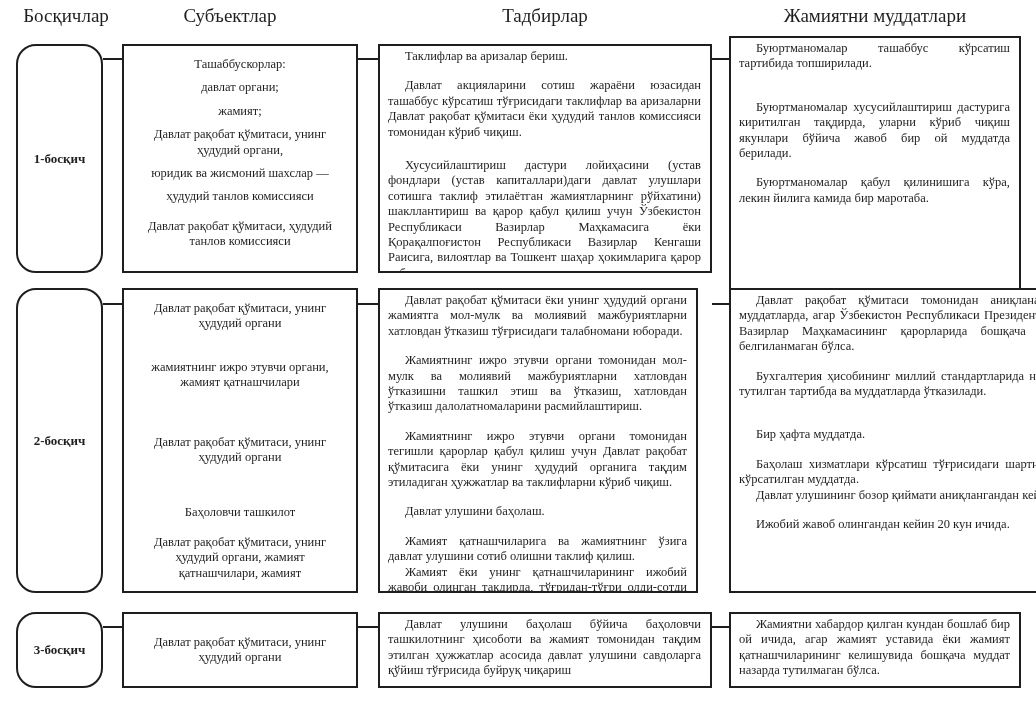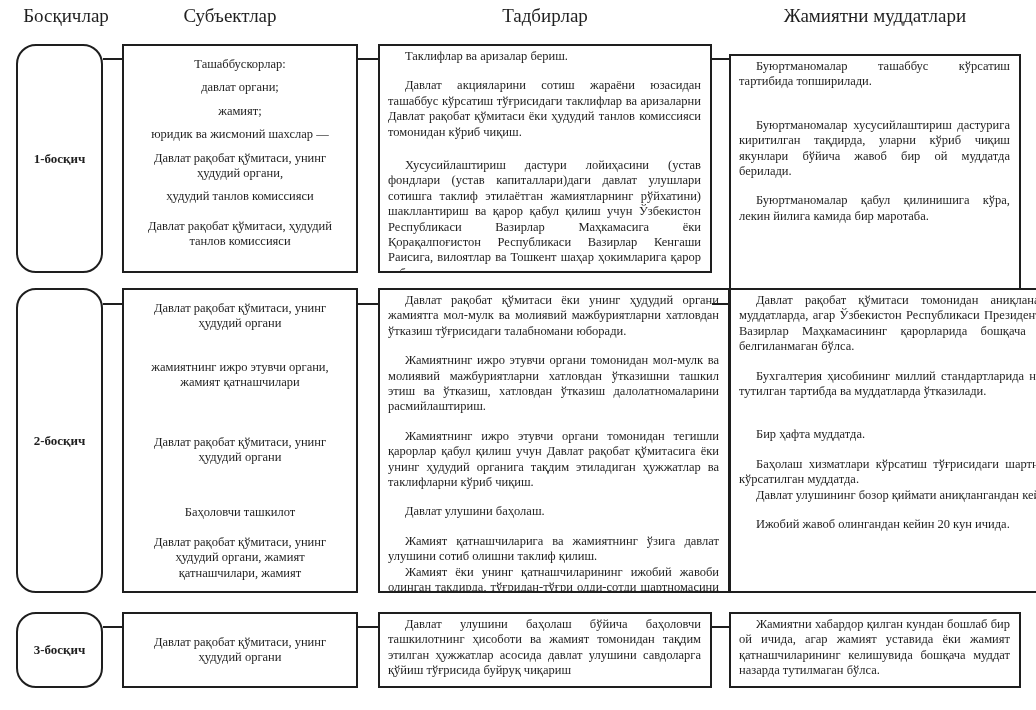--- a/index.html
+++ b/index.html
@@ -59,51 +59,51 @@
   <div class="col-header" style="left:729px; width:292px;">Жамиятни муддатлари</div>
 
   <div class="box stage-box" style="left:16px; top:44px; width:87px; height:229px;">
     <span>1-босқич</span>
   </div>
   <div class="connector" style="left:103px; top:58px; width:19px;"></div>
   <div class="box subjects-box" style="left:122px; top:44px; width:236px; height:229px;">
     <p class="subj">Ташаббускорлар:</p>
     <p class="subj">давлат органи;</p>
     <p class="subj">жамият;</p>
+    <p class="subj">Давлат рақобат қўмитаси, унинг ҳудудий органи,</p>
     <p class="subj">юридик ва жисмоний шахслар —</p>
-    <p class="subj">Давлат рақобат қўмитаси, унинг ҳудудий органи,</p>
     <p class="subj">ҳудудий танлов комиссияси</p>
     <p class="subj mt-14">Давлат рақобат қўмитаси, ҳудудий танлов комиссияси</p>
   </div>
   <div class="connector" style="left:358px; top:58px; width:20px;"></div>
   <div class="box text-box" style="left:378px; top:44px; width:334px; height:229px;">
     <p class="para">Таклифлар ва аризалар бериш.</p>
     <p class="para mt-14">Давлат акцияларини сотиш жараёни юзасидан ташаббус кўрсатиш тўғрисидаги таклифлар ва аризаларни Давлат рақобат қўмитаси ёки ҳудудий танлов комиссияси томонидан кўриб чиқиш.</p>
     <p class="para mt-18">Хусусийлаштириш дастури лойиҳасини (устав фондлари (устав капиталлари)даги давлат улушлари сотишга таклиф этилаётган жамиятларнинг рўйхатини) шакллантириш ва қарор қабул қилиш учун Ўзбекистон Республикаси Вазирлар Маҳкамасига ёки Қорақалпоғистон Республикаси Вазирлар Кенгаши Раисига, вилоятлар ва Тошкент шаҳар ҳокимларига қарор қабул қилиш учун киритиш.</p>
   </div>
   <div class="connector" style="left:712px; top:58px; width:17px;"></div>
-  <div class="box text-box" style="left:729px; top:54px; width:292px; height:276px;">
+  <div class="box text-box" style="left:729px; top:36px; width:292px; height:276px;">
     <p class="para">Буюртманомалар ташаббус кўрсатиш тартибида топширилади.</p>
     <p class="para mt-28">Буюртманомалар хусусийлаштириш дастурига киритилган тақдирда, уларни кўриб чиқиш якунлари бўйича жавоб бир ой муддатда берилади.</p>
     <p class="para mt-14">Буюртманомалар қабул қилинишига кўра, лекин йилига камида бир маротаба.</p>
   </div>
 
   <div class="box stage-box" style="left:16px; top:288px; width:87px; height:305px;">
     <span>2-босқич</span>
   </div>
   <div class="connector" style="left:103px; top:303px; width:19px;"></div>
   <div class="box subjects-box" style="left:122px; top:288px; width:236px; height:305px;">
     <p class="subj">Давлат рақобат қўмитаси, унинг ҳудудий органи</p>
     <p class="subj mt-28">жамиятнинг ижро этувчи органи, жамият қатнашчилари</p>
     <p class="subj mt-44">Давлат рақобат қўмитаси, унинг ҳудудий органи</p>
     <p class="subj mt-40">Баҳоловчи ташкилот</p>
     <p class="subj mt-14">Давлат рақобат қўмитаси, унинг ҳудудий органи, жамият қатнашчилари, жамият</p>
   </div>
   <div class="connector" style="left:358px; top:303px; width:20px;"></div>
-  <div class="box text-box" style="left:378px; top:288px; width:352px; height:305px;">
+  <div class="box text-box" style="left:378px; top:288px; width:320px; height:305px;">
     <p class="para">Давлат рақобат қўмитаси ёки унинг ҳудудий органи жамиятга мол-мулк ва молиявий мажбуриятларни хатловдан ўтказиш тўғрисидаги талабномани юборади.</p>
     <p class="para mt-14">Жамиятнинг ижро этувчи органи томонидан мол-мулк ва молиявий мажбуриятларни хатловдан ўтказишни ташкил этиш ва ўтказиш, хатловдан ўтказиш далолатномаларини расмийлаштириш.</p>
     <p class="para mt-14">Жамиятнинг ижро этувчи органи томонидан тегишли қарорлар қабул қилиш учун Давлат рақобат қўмитасига ёки унинг ҳудудий органига тақдим этиладиган ҳужжатлар ва таклифларни кўриб чиқиш.</p>
     <p class="para mt-14">Давлат улушини баҳолаш.</p>
     <p class="para mt-14">Жамият қатнашчиларига ва жамиятнинг ўзига давлат улушини сотиб олишни таклиф қилиш.</p>
     <p class="para mt-0">Жамият ёки унинг қатнашчиларининг ижобий жавоби олинган тақдирда, тўғридан-тўғри олди-сотди шартномасини тузиш.</p>
   </div>
   <div class="connector" style="left:712px; top:303px; width:17px;"></div>
   <div class="box text-box" style="left:729px; top:288px; width:352px; height:305px;">
     <p class="para">Давлат рақобат қўмитаси томонидан аниқланадиган муддатларда, агар Ўзбекистон Республикаси Президенти ёки Вазирлар Маҳкамасининг қарорларида бошқача қоида белгиланмаган бўлса.</p>

